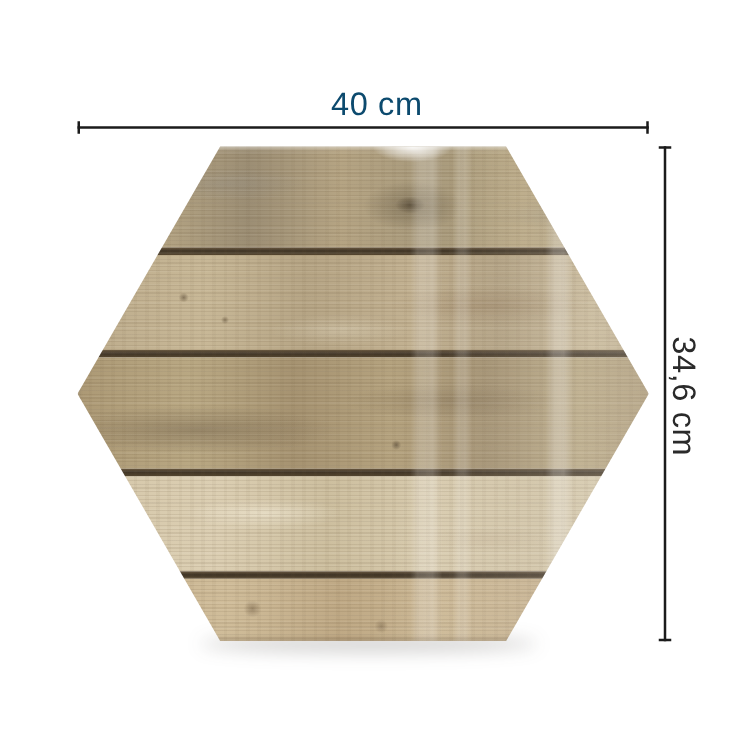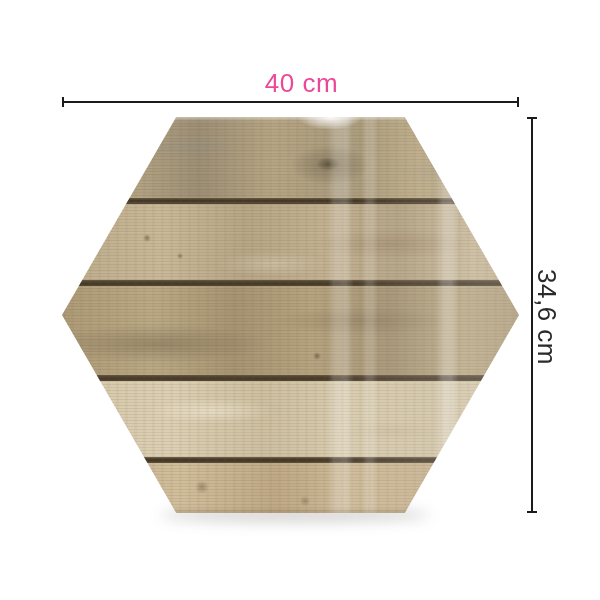--- a/index.html
+++ b/index.html
@@ -75,21 +75,21 @@
   .dim{color:#2a2a2a;}
   .dim-line-h{
     position:absolute;left:62px;top:101px;width:457px;height:2px;background:#1b1b1b;}
   .dim-line-h::before,.dim-line-h::after{
     content:"";position:absolute;top:-4px;width:2px;height:10px;background:#1b1b1b;}
   .dim-line-h::before{left:0;}
   .dim-line-h::after{right:0;}
   .dim-label-h{
     position:absolute;left:62px;top:68px;width:457px;text-align:center;
     padding-left:22px;box-sizing:border-box;
-    font-size:26px;font-weight:300;letter-spacing:0.5px;color:#ec4899;}
+    font-size:26px;font-weight:300;letter-spacing:0.5px;color:#0c4a6e;}
 
   .dim-line-v{
     position:absolute;left:531px;top:117px;width:2px;height:396px;background:#1b1b1b;}
   .dim-line-v::before,.dim-line-v::after{
     content:"";position:absolute;left:-4px;width:10px;height:2px;background:#1b1b1b;}
   .dim-line-v::before{top:0;}
   .dim-line-v::after{bottom:0;}
   .dim-label-v{
     position:absolute;left:496px;top:303px;width:104px;height:28px;
     text-align:center;font-size:26px;font-weight:300;letter-spacing:0.5px;color:#2a2a2a;

